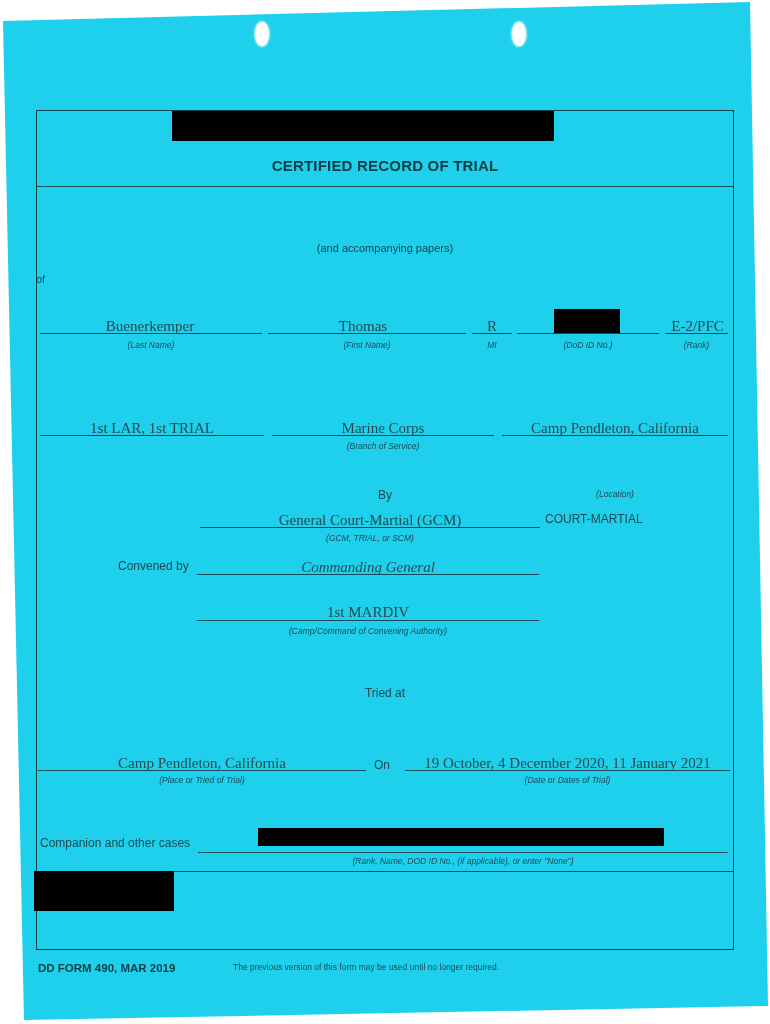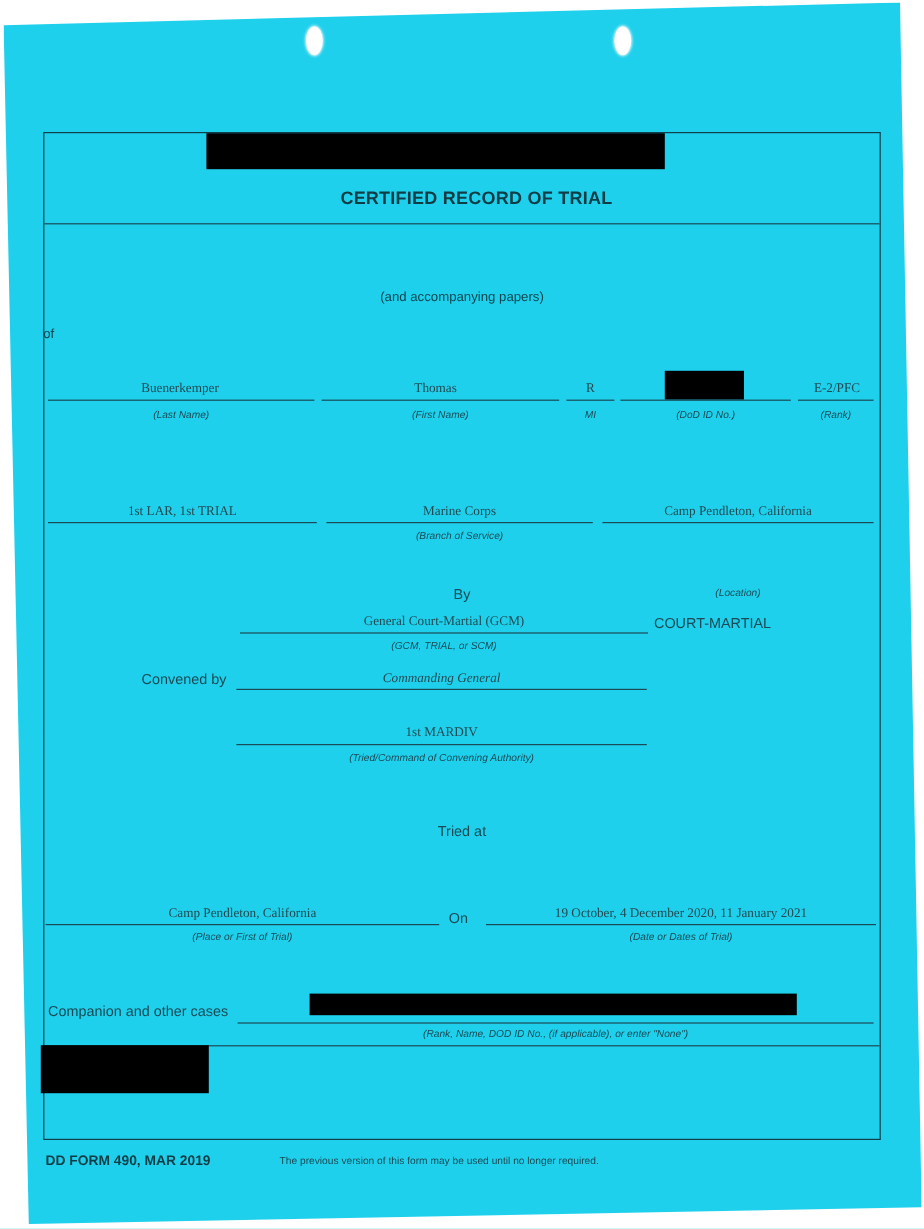--- a/index.html
+++ b/index.html
@@ -17,39 +17,39 @@
       background: #ffffff; box-shadow: 0 0 2px 1px #bfeff8;
     }
     .frame {
       position: absolute; left: 36px; top: 110px; width: 698px; height: 840px;
       border: 1.5px solid #10404a; box-sizing: border-box;
     }
     .hline { position: absolute; height: 0; border-top: 1px solid #1a4a55; }
     .redact { position: absolute; background: #000000; }
     .txt { position: absolute; color: #114550; white-space: nowrap; }
     .title { font-weight: bold; font-size: 15px; color: #0f3d46; letter-spacing: 0.2px; }
-    .fill { font-family: "Liberation Serif", serif; font-size: 11px; color: #244a52; text-align: center; }
+    .fill { font-family: "Liberation Serif", serif; font-size: 15px; color: #244a52; text-align: center; }
     .lbl { font-style: italic; font-size: 8.5px; color: #1a4a55; text-align: center; }
     .sans12 { font-size: 12px; color: #1a4a55; }
     .footer-b { font-weight: bold; font-size: 11.5px; color: #0f3d46; }
     .footer-s { font-size: 8.5px; color: #1a4a55; }
   </style>
 </head>
 <body>
 
 <div class="paper">
 
   <div class="hole" style="left:255px;top:22px;"></div>
   <div class="hole" style="left:512px;top:22px;"></div>
 
   <div class="frame"></div>
 
   <div class="redact" style="left:172px;top:111px;width:382px;height:30px;"></div>
 
-  <div class="txt title" style="left:36px;width:698px;top:157px;text-align:center;padding-left:12px;">CERTIFIED RECORD OF TRIAL</div>
+  <div class="txt title" style="left:36px;width:698px;top:157px;text-align:center;">CERTIFIED RECORD OF TRIAL</div>
   <div class="hline" style="left:37px;width:696px;top:186px;"></div>
 
   <div class="txt" style="left:36px;width:698px;top:242px;text-align:center;font-size:11px;">(and accompanying papers)</div>
   <div class="txt" style="left:36px;width:698px;top:273px;text-align:left;font-size:11px;">of</div>
 
   <div class="txt fill" style="left:40px;width:220px;top:318px;">Buenerkemper</div>
   <div class="hline" style="left:40px;width:222px;top:333px;"></div>
   <div class="txt lbl" style="left:40px;width:222px;top:340px;">(Last Name)</div>
 
   <div class="txt fill" style="left:268px;width:190px;top:318px;">Thomas</div>
@@ -86,27 +86,27 @@
   <div class="hline" style="left:200px;width:340px;top:527px;"></div>
   <div class="txt lbl" style="left:200px;width:340px;top:533px;">(GCM, TRIAL, or SCM)</div>
   <div class="txt sans12" style="left:545px;top:512px;">COURT-MARTIAL</div>
 
   <div class="txt sans12" style="left:118px;top:559px;">Convened by</div>
   <div class="txt fill" style="left:197px;width:342px;top:559px;font-style:italic;">Commanding General</div>
   <div class="hline" style="left:197px;width:342px;top:574px;"></div>
 
   <div class="txt fill" style="left:197px;width:342px;top:604px;">1st MARDIV</div>
   <div class="hline" style="left:197px;width:342px;top:620px;"></div>
-  <div class="txt lbl" style="left:197px;width:342px;top:626px;">(Tried/Command of Convening Authority)</div>
+  <div class="txt lbl" style="left:197px;width:342px;top:626px;">(Camp/Command of Convening Authority)</div>
 
   <div class="txt sans12" style="left:36px;width:698px;top:686px;text-align:center;">Tried at</div>
 
   <div class="txt fill" style="left:38px;width:328px;top:755px;">Camp Pendleton, California</div>
   <div class="hline" style="left:38px;width:328px;top:770px;"></div>
-  <div class="txt lbl" style="left:38px;width:328px;top:775px;">(Place or First of Trial)</div>
+  <div class="txt lbl" style="left:38px;width:328px;top:775px;">(Place or Tried of Trial)</div>
 
   <div class="txt sans12" style="left:374px;top:758px;">On</div>
 
   <div class="txt fill" style="left:405px;width:325px;top:755px;">19 October, 4 December 2020, 11 January 2021</div>
   <div class="hline" style="left:405px;width:325px;top:770px;"></div>
   <div class="txt lbl" style="left:405px;width:325px;top:775px;">(Date or Dates of Trial)</div>
 
   <div class="txt sans12" style="left:40px;top:836px;">Companion and other cases</div>
   <div class="redact" style="left:258px;top:828px;width:406px;height:18px;"></div>
   <div class="hline" style="left:198px;width:530px;top:852px;"></div>

